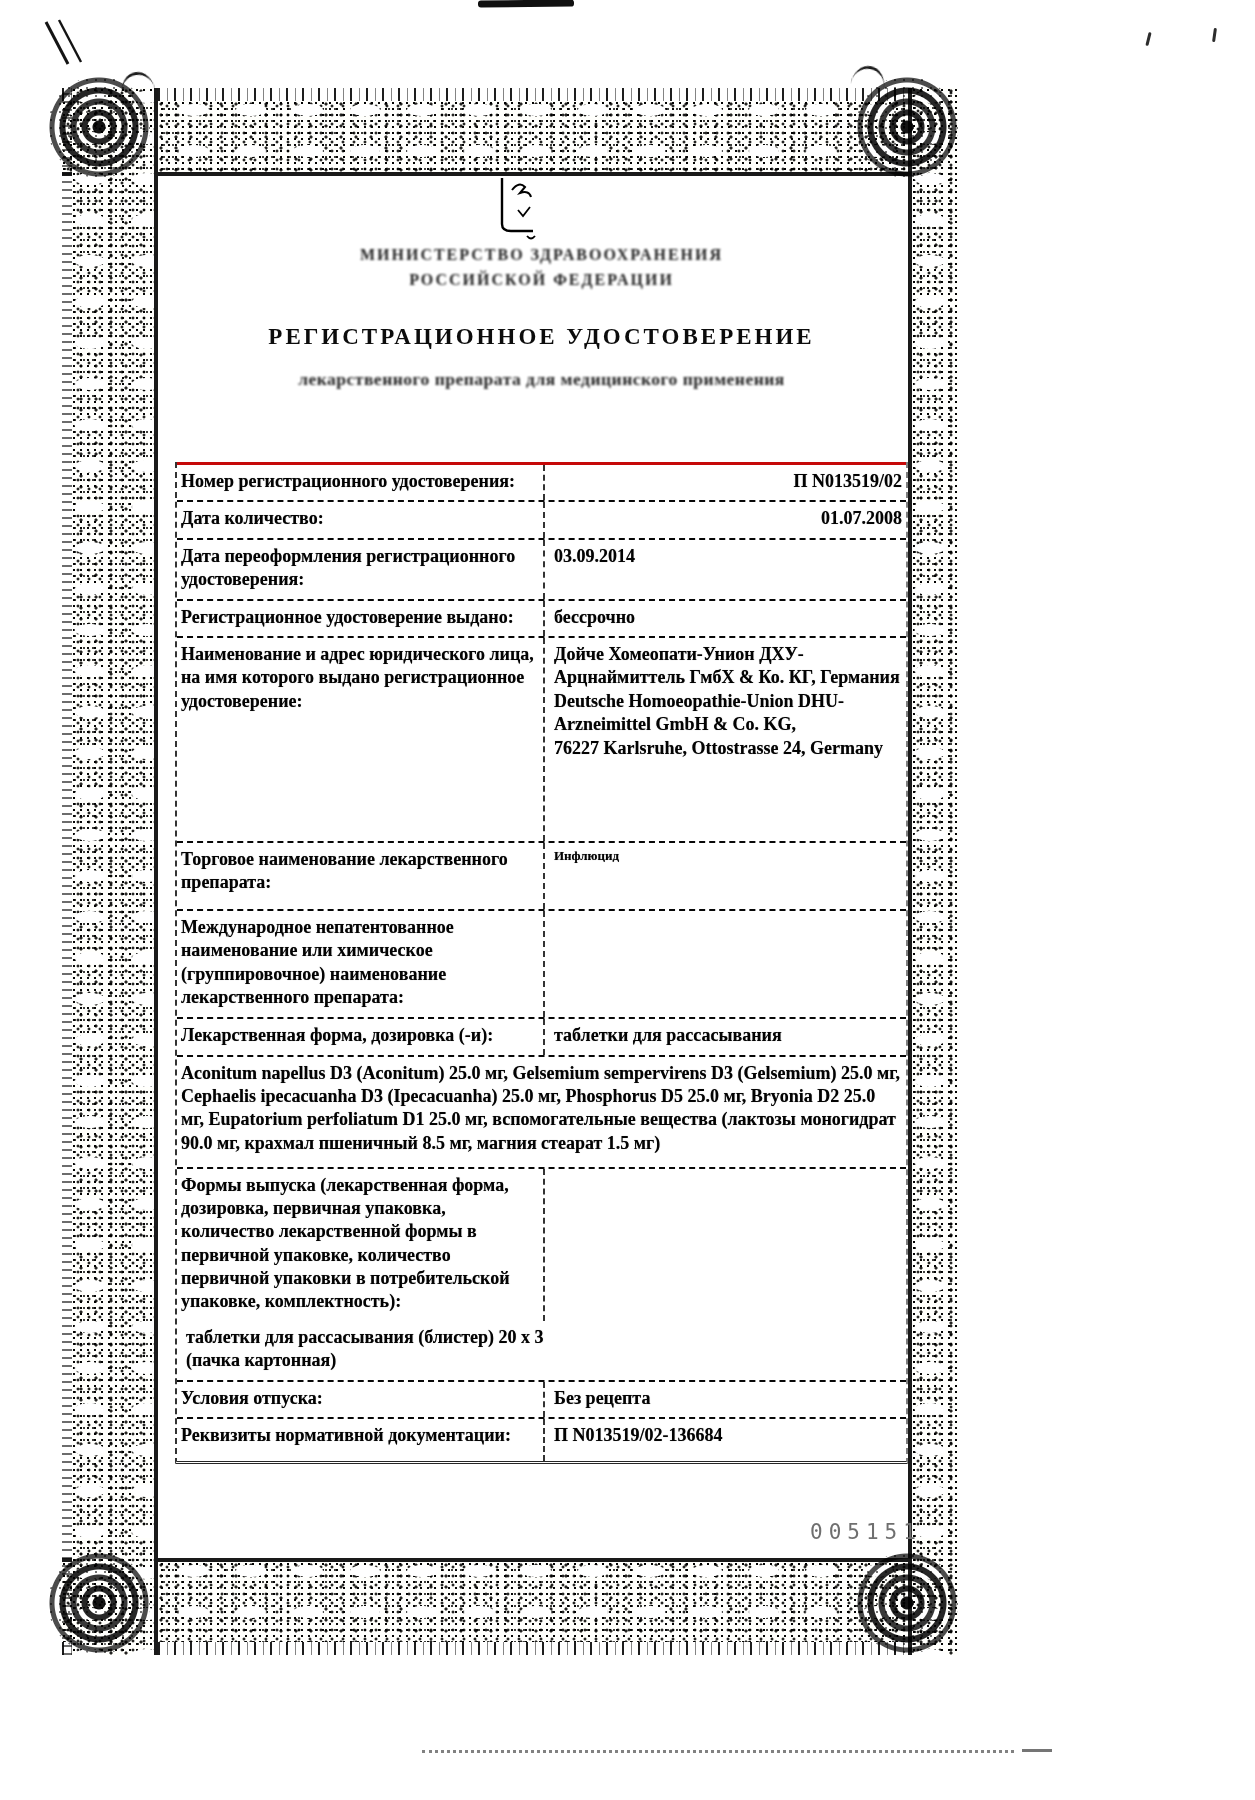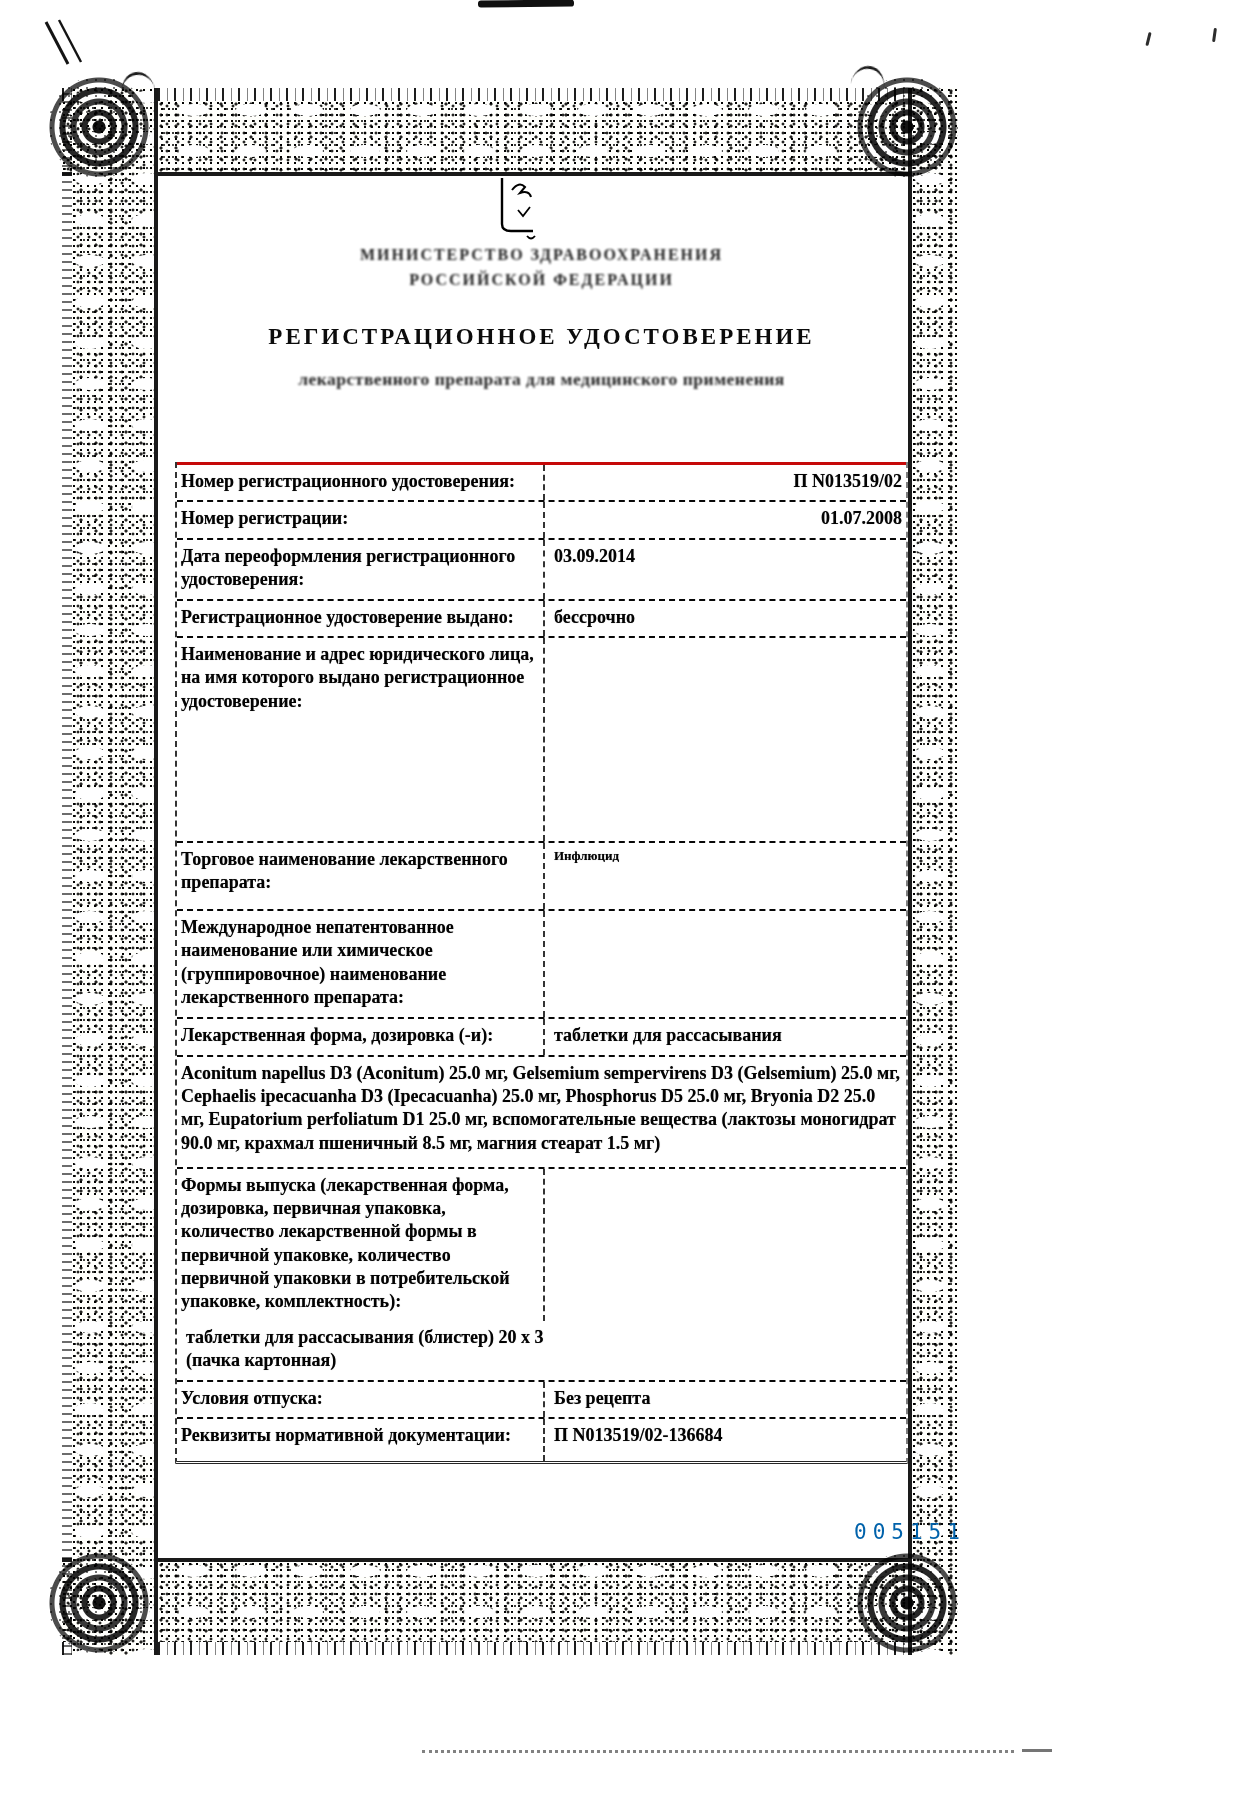--- a/index.html
+++ b/index.html
@@ -82,23 +82,23 @@
   .cell-v{flex:1;box-sizing:border-box;padding:5px 6px 7px 9px;font-weight:bold;white-space:pre-line;}
   .cell-f{width:100%;box-sizing:border-box;padding:5px 6px 7px 4px;font-weight:bold;white-space:pre-line;}
   .v-right{text-align:right;padding-right:4px;}
   .v-center{text-align:left;font-size:13px;}
   .h38{min-height:38px;} .h30{min-height:30px;} .h56{min-height:56px;}
   .h205{min-height:205px;} .h68{min-height:68px;} .h100{min-height:100px;}
   .h54{min-height:54px;} .h112{min-height:112px;} .h152{min-height:152px;flex-direction:column;}
   .h36{min-height:36px;} .h44{min-height:44px;}
 
   .serial{
-    position:absolute;left:854px;top:1520px;
+    position:absolute;left:810px;top:1520px;
     font-family:"DejaVu Sans Mono", monospace;font-size:21px;letter-spacing:6px;
-    color:#0369a1;filter:blur(.35px) contrast(1.3);
+    color:#737373;filter:blur(.35px) contrast(1.3);
   }
 </style>
 </head>
 <body>
 
 <div class="page">
 
   <div class="top-smudge"></div>
   <svg class="pen-mark" width="50" height="52" viewBox="0 0 50 52">
     <path d="M8 4 L30 46" stroke="#141414" stroke-width="3" fill="none"></path>
@@ -150,36 +150,41 @@
     <div class="cert-subtitle heavy-degrade">лекарственного препарата для медицинского применения</div>
 
     <div class="cert-table scan">
 
       <div class="row solid-top h38">
         <div class="cell-l">Номер регистрационного удостоверения:</div>
         <div class="cell-v v-right">П N013519/02</div>
       </div>
 
       <div class="row h30">
-        <div class="cell-l">Номер регистрации:</div>
+        <div class="cell-l">Дата количество:</div>
         <div class="cell-v v-right">01.07.2008</div>
       </div>
 
       <div class="row h56">
         <div class="cell-l">Дата переоформления регистрационного удостоверения:</div>
         <div class="cell-v">03.09.2014</div>
       </div>
 
       <div class="row h30">
         <div class="cell-l">Регистрационное удостоверение выдано:</div>
         <div class="cell-v">бессрочно</div>
       </div>
 
       <div class="row h205">
         <div class="cell-l">Наименование и адрес юридического лица, на имя которого выдано регистрационное удостоверение:</div>
+        <div class="cell-v">Дойче Хомеопати-Унион ДХУ-
+Арцнаймиттель ГмбХ &amp; Ко. КГ, Германия
+Deutsche Homoeopathie-Union DHU-
+Arzneimittel GmbH &amp; Co. KG,
+76227 Karlsruhe, Ottostrasse 24, Germany</div>
       </div>
 
       <div class="row h68">
         <div class="cell-l">Торговое наименование лекарственного препарата:</div>
         <div class="cell-v v-center">Инфлюцид</div>
       </div>
 
       <div class="row h100">
         <div class="cell-l">Международное непатентованное наименование или химическое (группировочное) наименование лекарственного препарата:</div>
         <div class="cell-v"></div>

